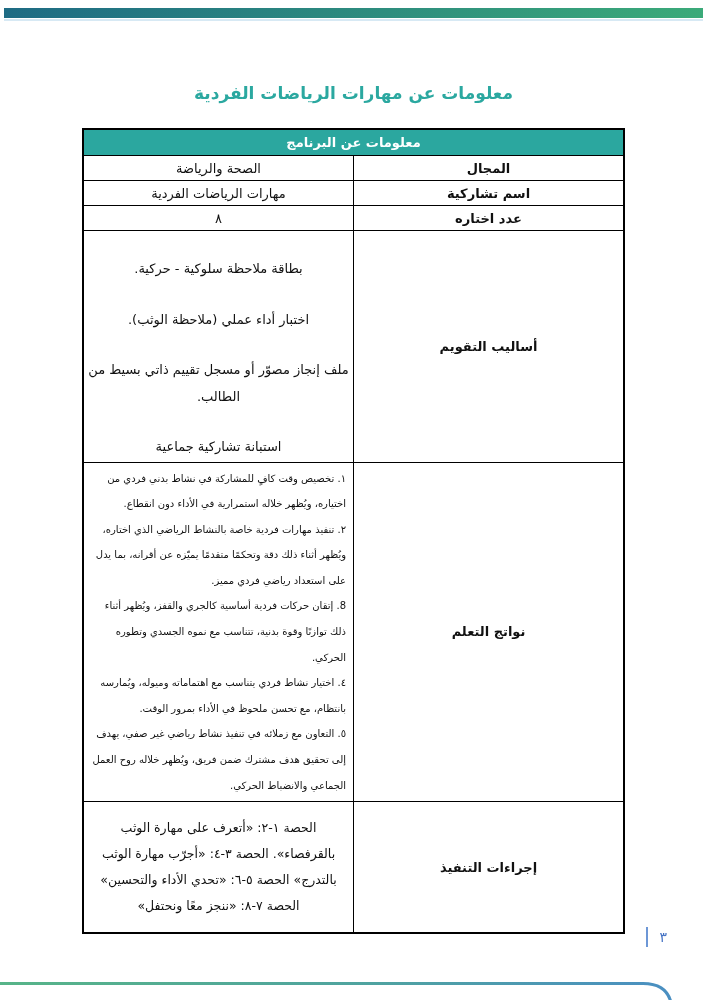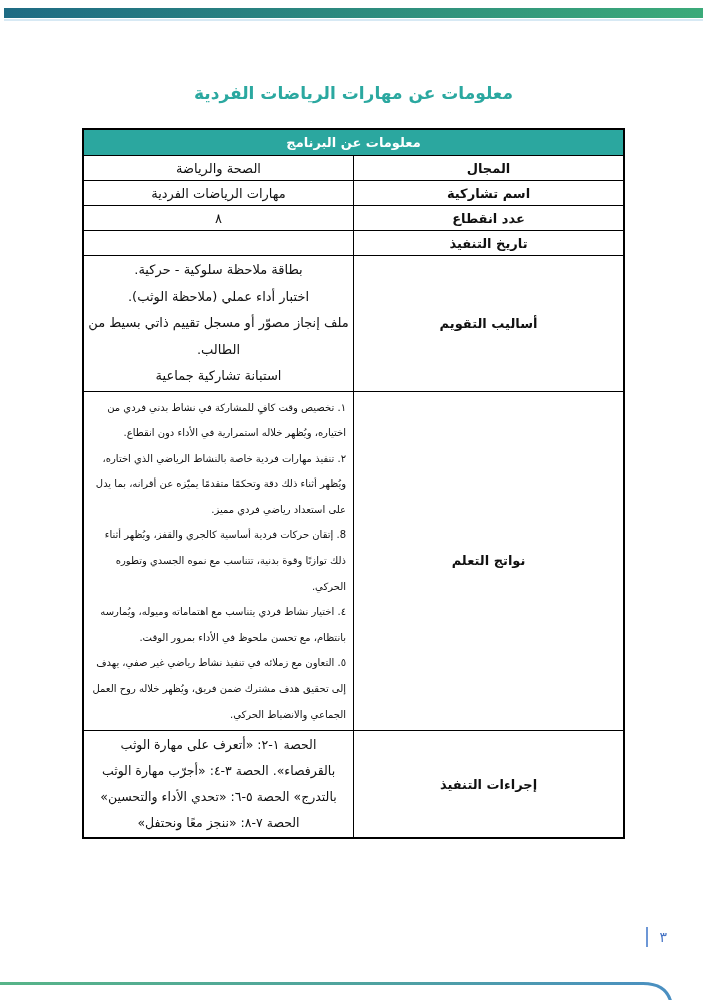--- a/index.html
+++ b/index.html
@@ -34,24 +34,24 @@
     font-weight:bold;font-size:13.5px;height:23px;
   }
   td.label-cell{
     width:148px;text-align:center;font-weight:bold;font-size:13px;
   }
   td.value-cell{text-align:center;}
   tr.r-small{height:25px;}
   tr.r-methods{height:107px;}
   tr.r-outcomes{height:308px;}
   tr.r-procedures{height:78px;}
-  .methods-line{line-height:26.5px;text-align:center;}
+  .methods-line{line-height:26.5px;text-align:center;margin-top:24px;}
   .outcomes-box{padding:2px 6px;}
   .outcome-item{text-align:right;line-height:25.6px;font-size:10px;}
-  .procedures-box{text-align:center;line-height:26px;padding:0 8px;font-size:12.5px;}
+  .procedures-box{text-align:center;line-height:26px;padding:12px 8px;font-size:12.5px;}
   .page-number{
     position:absolute;top:926px;right:40px;height:22px;
     display:flex;flex-direction:row-reverse;align-items:center;gap:11px;direction:ltr;
   }
   .page-number .num{color:#4472C4;font-size:14px;}
   .page-number .bar{width:2px;height:20px;background:#6d97d6;}
   .footer-curve{position:absolute;left:0;top:981px;width:707px;height:19px;}
 </style>
 </head>
 <body>
@@ -70,26 +70,22 @@
       </tr>
       <tr class="r-small">
         <td class="label-cell">المجال</td>
         <td class="value-cell">الصحة والرياضة</td>
       </tr>
       <tr class="r-small">
         <td class="label-cell">اسم تشاركية</td>
         <td class="value-cell">مهارات الرياضات الفردية</td>
       </tr>
       <tr class="r-small">
-        <td class="label-cell">عدد انقطاع</td>
+        <td class="label-cell">عدد اختاره</td>
         <td class="value-cell">٨</td>
-      </tr>
-      <tr class="r-small">
-        <td class="label-cell">تاريخ التنفيذ</td>
-        <td class="value-cell"></td>
       </tr>
       <tr class="r-methods">
         <td class="label-cell">أساليب التقويم</td>
         <td class="value-cell">
           <div class="methods-line">بطاقة ملاحظة سلوكية - حركية.</div>
           <div class="methods-line">اختبار أداء عملي (ملاحظة الوثب).</div>
           <div class="methods-line">ملف إنجاز مصوّر أو مسجل تقييم ذاتي بسيط من الطالب.</div>
           <div class="methods-line">استبانة تشاركية جماعية</div>
         </td>
       </tr>

